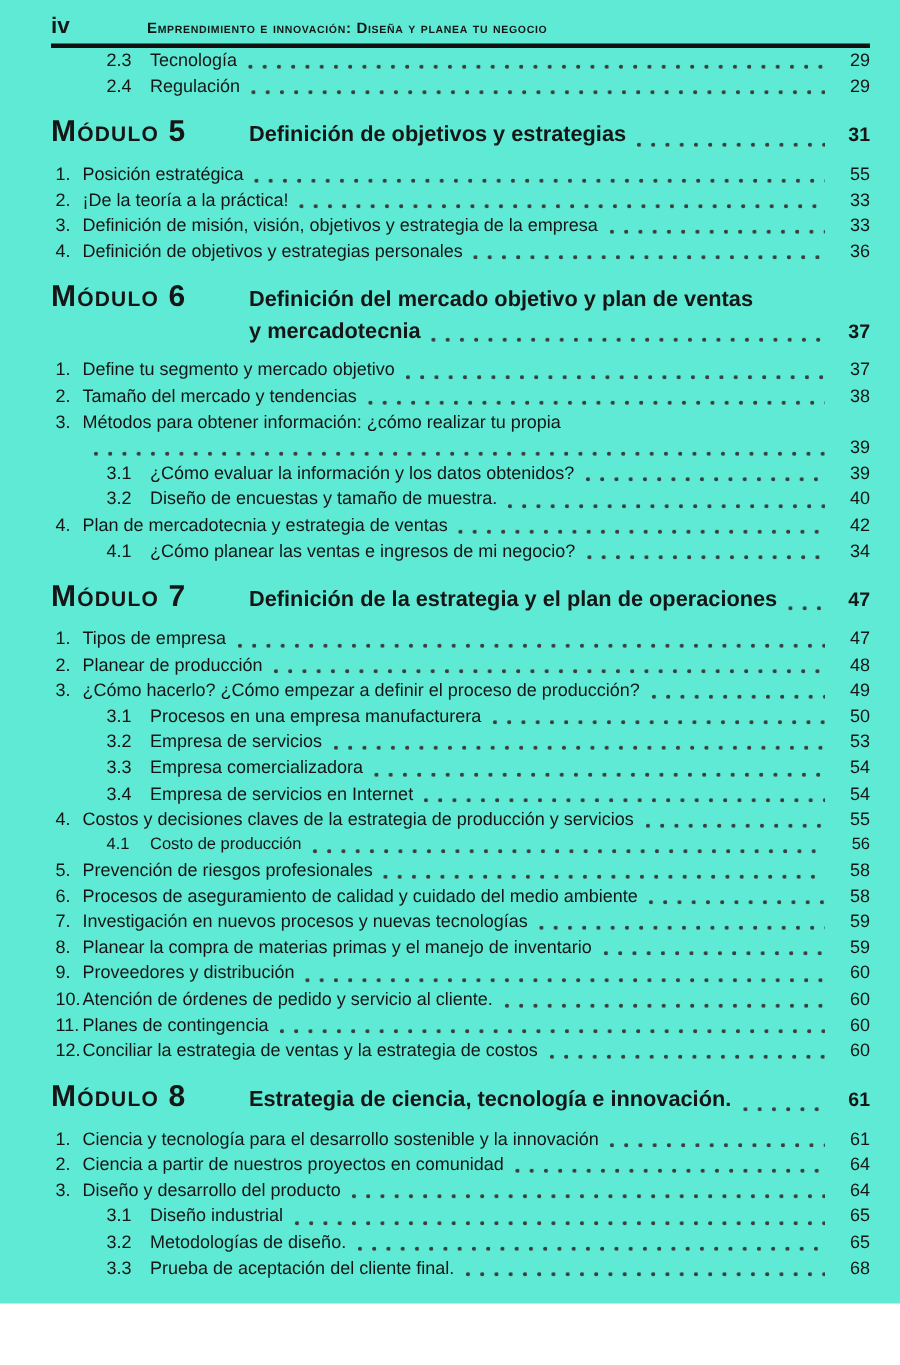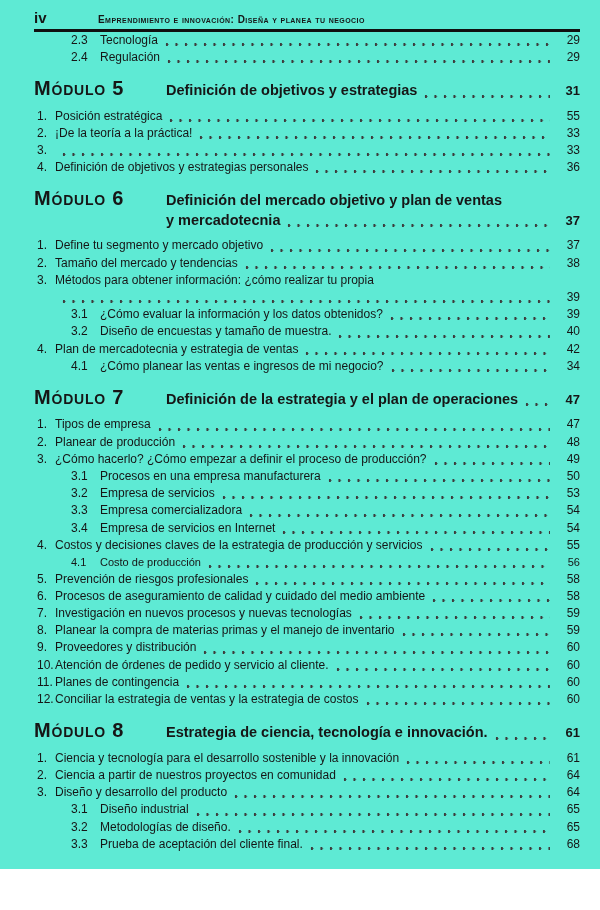--- a/index.html
+++ b/index.html
@@ -117,20 +117,21 @@
               <span class="label">¡De la teoría a la práctica!</span>
               <span class="dots"></span>
               <span class="pagenum">33</span>
             </div>
           </div>
         </div>
         <div class="entry lvl1">
           <span class="num">3.</span>
           <div class="ebody">
             <div class="row">
+              <span class="label">Definición de misión, visión, objetivos y estrategia de la empresa</span>
               <span class="dots"></span>
               <span class="pagenum">33</span>
             </div>
           </div>
         </div>
         <div class="entry lvl1">
           <span class="num">4.</span>
           <div class="ebody">
             <div class="row">
               <span class="label">Definición de objetivos y estrategias personales</span>

